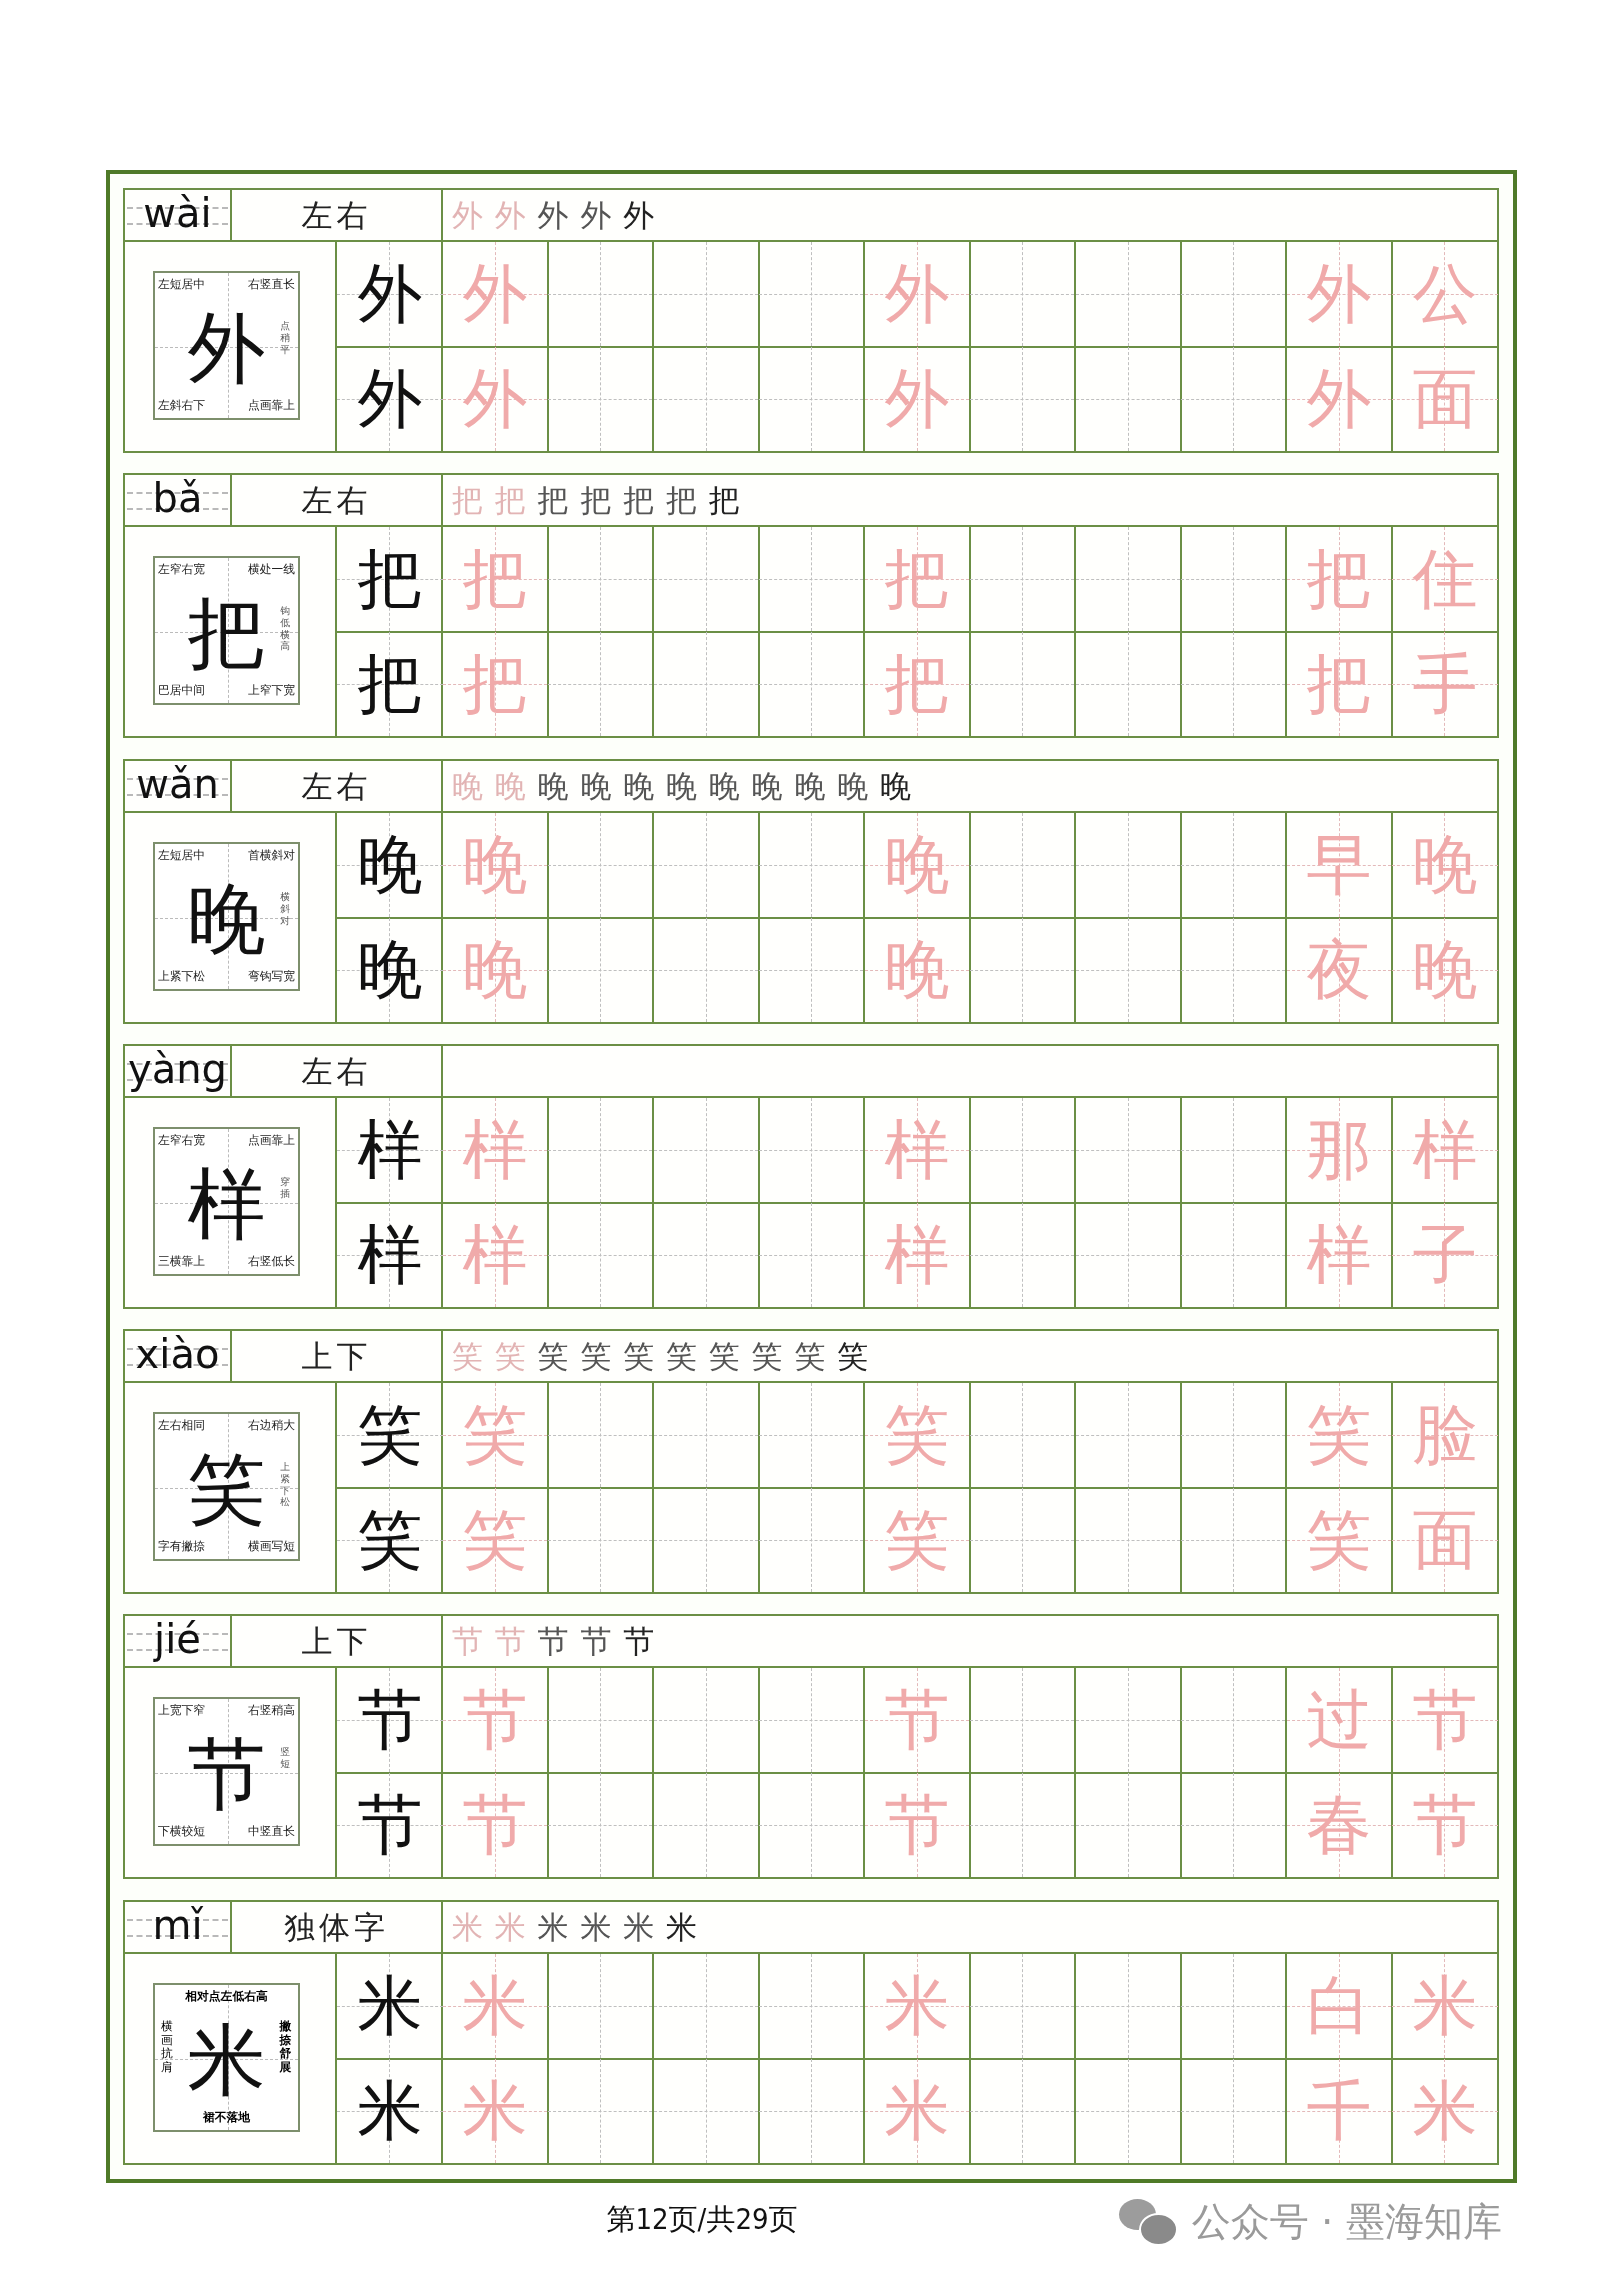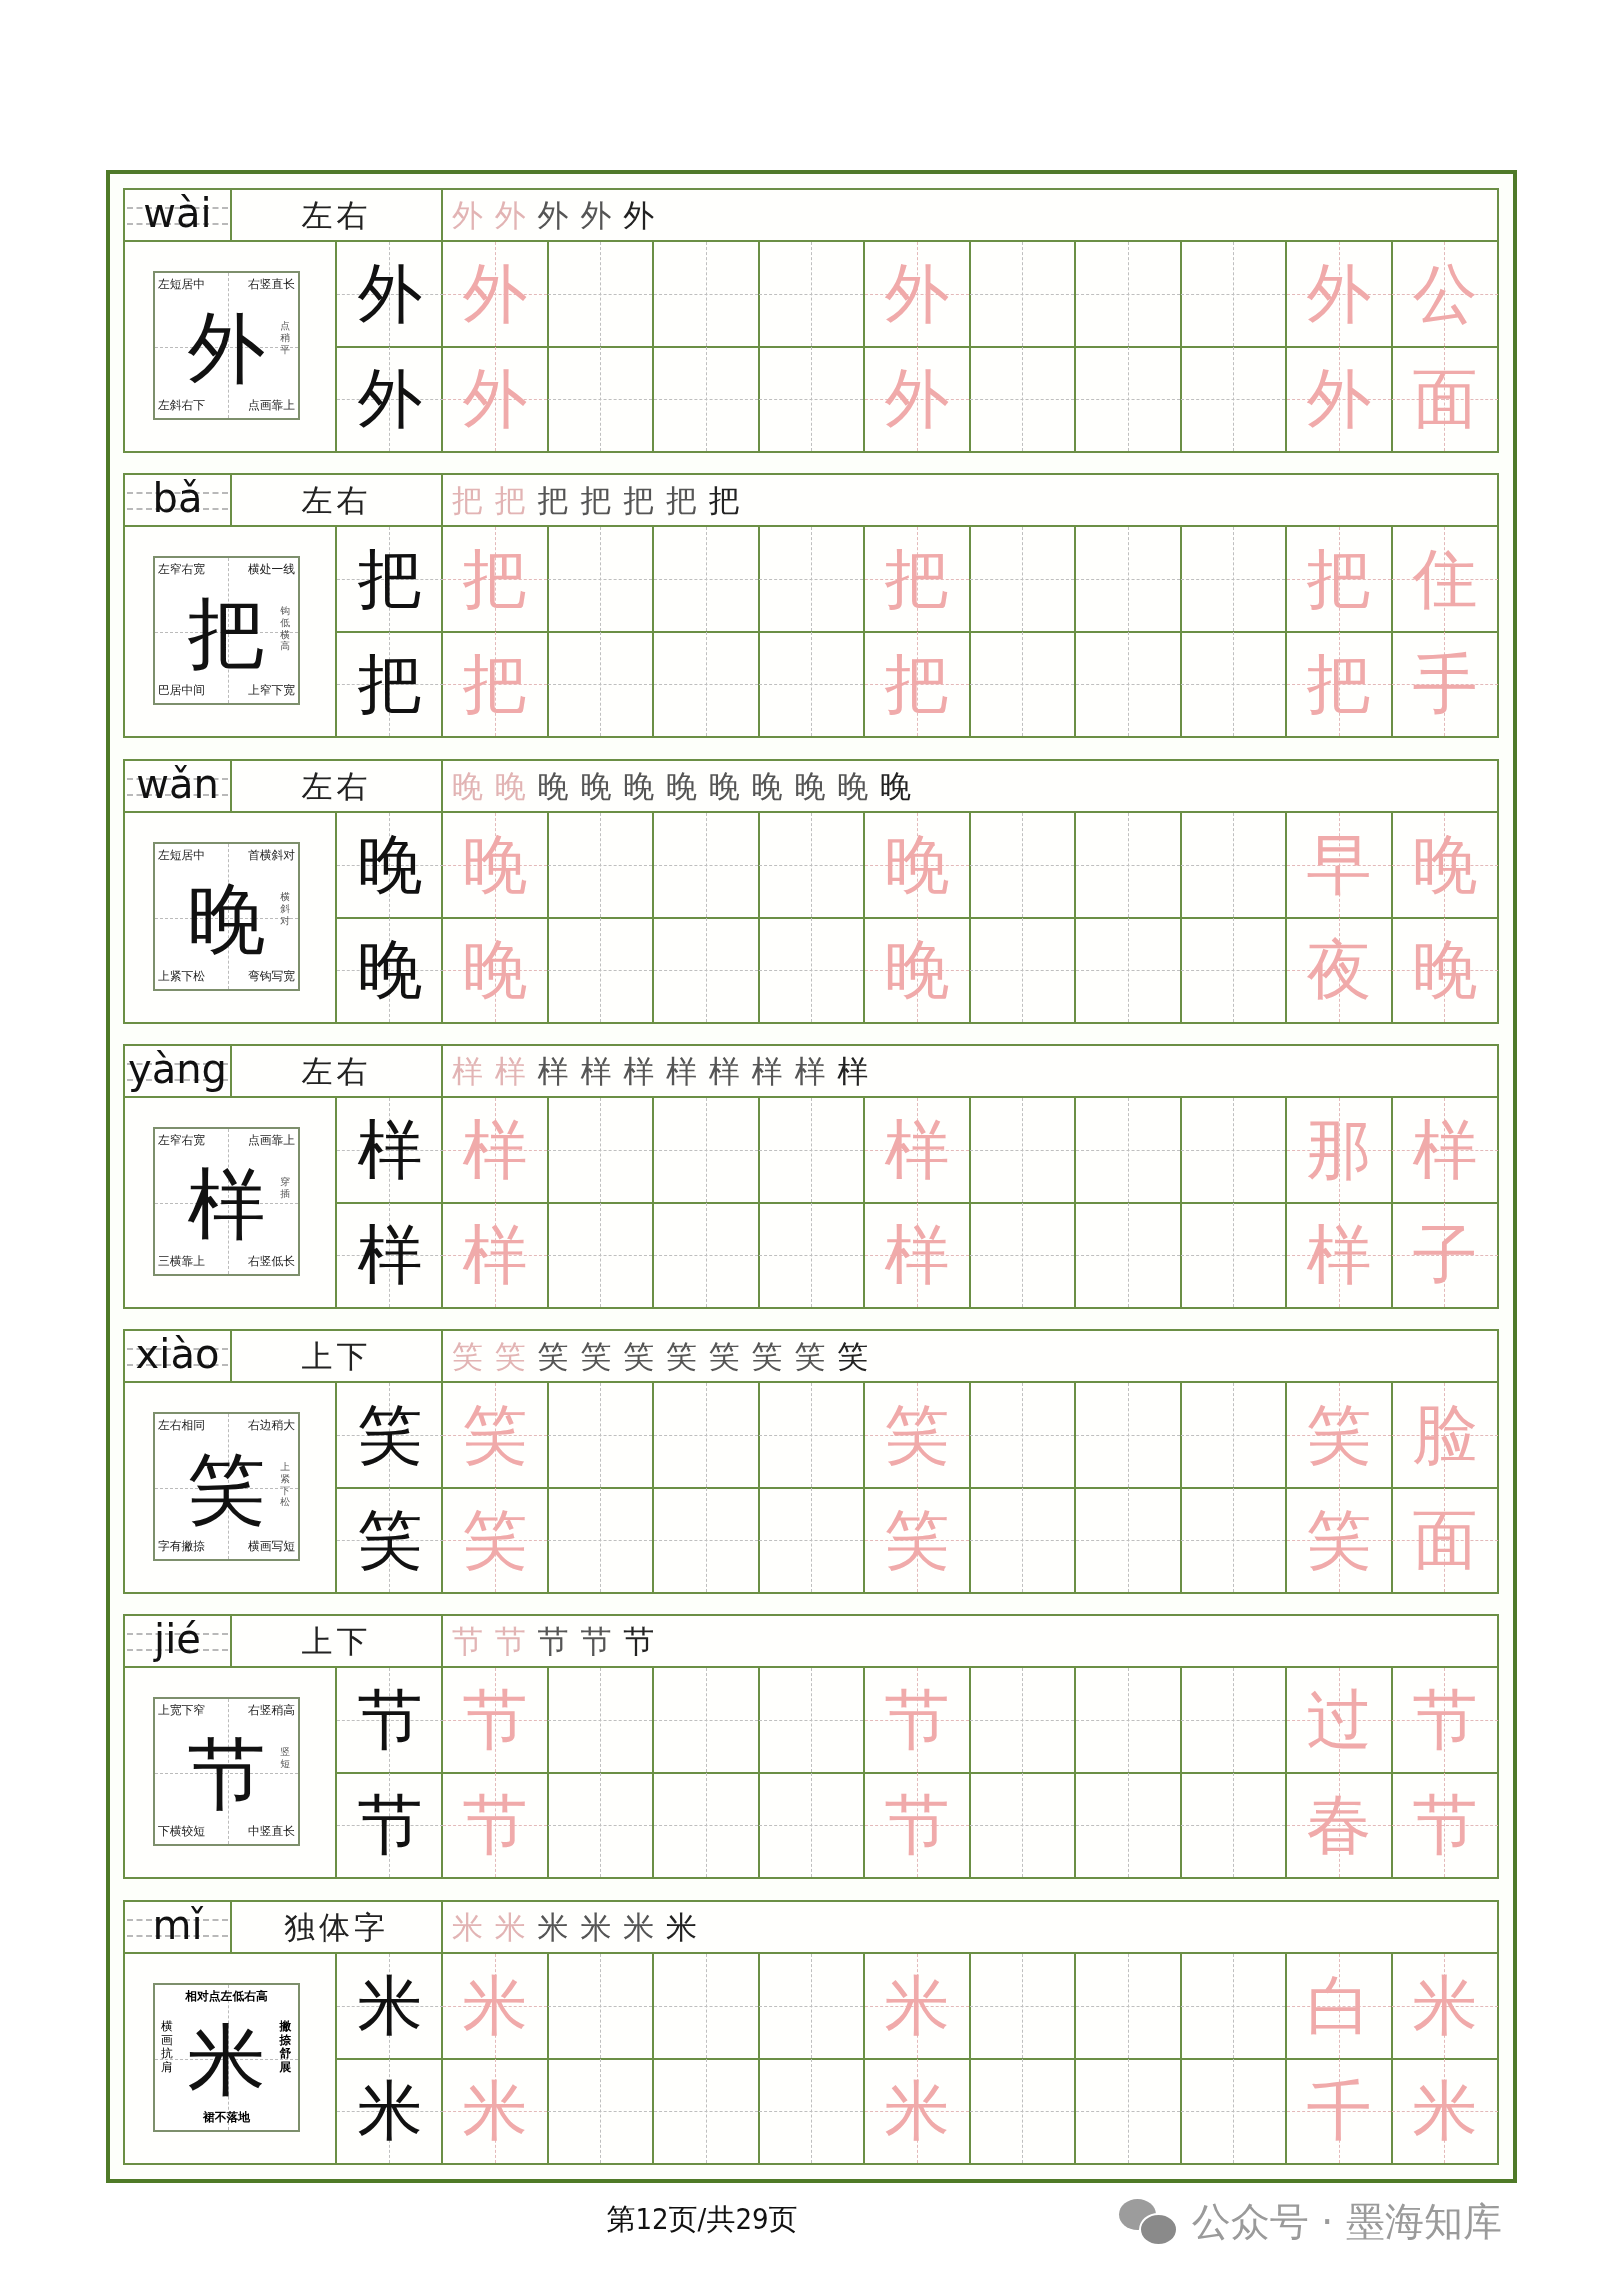--- a/index.html
+++ b/index.html
@@ -491,21 +491,20 @@
       </div>
     </div>
     <div class="block" style="top: 1044px;">
       <div class="hdr">
         <div class="pinyin-cell">
           <div class="g1"></div>
           <div class="g2"></div>
           <div class="pinyin-text">yàng</div>
         </div>
         <div class="type-cell">左右</div>
-        <div class="strokes"><span class="faint">样</span><span class="faint">样</span><span class="mid">样</span><span class="mid">样</span><span class="mid">样</span><span class="mid">样</span><span class="mid">样</span><span class="mid">样</span><span class="mid">样</span><span class="last">样</span></div>
       </div>
       <div class="body">
         <div class="analysis-cell">
         <div class="analysis-box">
           <div class="vline"></div>
             <div class="hline"></div>
           <div class="a-tl">左窄右宽</div>
           <div class="a-tr">点画靠上</div>
           <div class="a-big">样</div>
           <div class="a-side">穿插</div>

